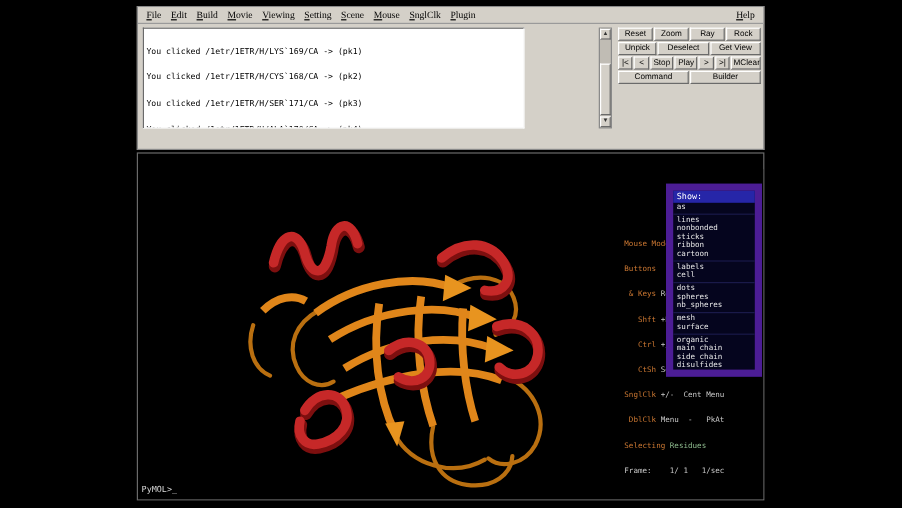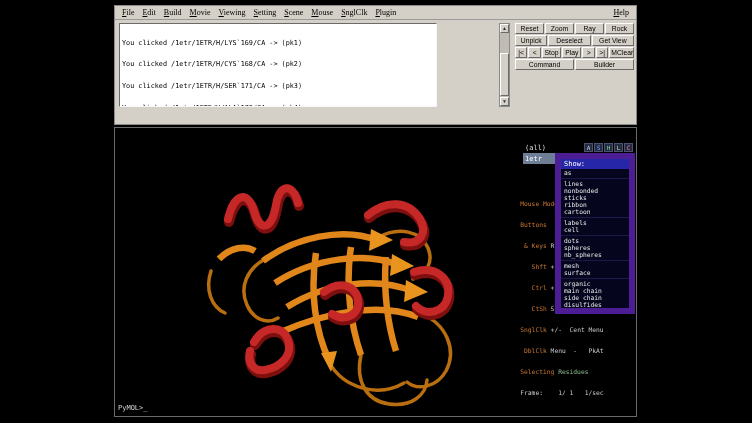--- a/index.html
+++ b/index.html
@@ -178,35 +178,20 @@
         </g>
         <g fill="none" stroke="#c62828" stroke-width="8" stroke-linecap="round">
           <path d="M113,78 C119,52 133,49 139,70 C144,89 156,92 161,64 C164,43 178,41 183,62"></path>
           <path d="M253,74 C272,58 294,60 305,78 C313,92 305,104 289,101"></path>
           <path d="M299,131 C320,124 336,137 333,155 C330,171 312,176 301,165"></path>
           <path d="M209,151 C224,139 241,144 243,159 C245,174 230,181 217,173"></path>
           <path d="M139,201 C149,184 168,184 173,199 C178,214 166,226 150,229 C139,231 132,222 135,210"></path>
         </g>
       </svg>
 
-      <div class="obj-panel">
-        <div class="obj-row">
-          <span>(all)</span>
-          <span class="ashlc">
-            <span class="ab a">A</span>
-            <span class="ab s">S</span>
-            <span class="ab h">H</span>
-            <span class="ab l">L</span>
-            <span class="ab c">C</span>
-          </span>
-        </div>
-        <div class="obj-row selected">
-          <span>1etr</span>
-        </div>
-      </div>
 
       <div class="show-menu">
         <div class="menu-header">Show:</div>
         <div class="mi">as</div>
         <div class="mi gap">lines</div>
         <div class="mi">nonbonded</div>
         <div class="mi">sticks</div>
         <div class="mi">ribbon</div>
         <div class="mi">cartoon</div>
         <div class="mi gap">labels</div>

